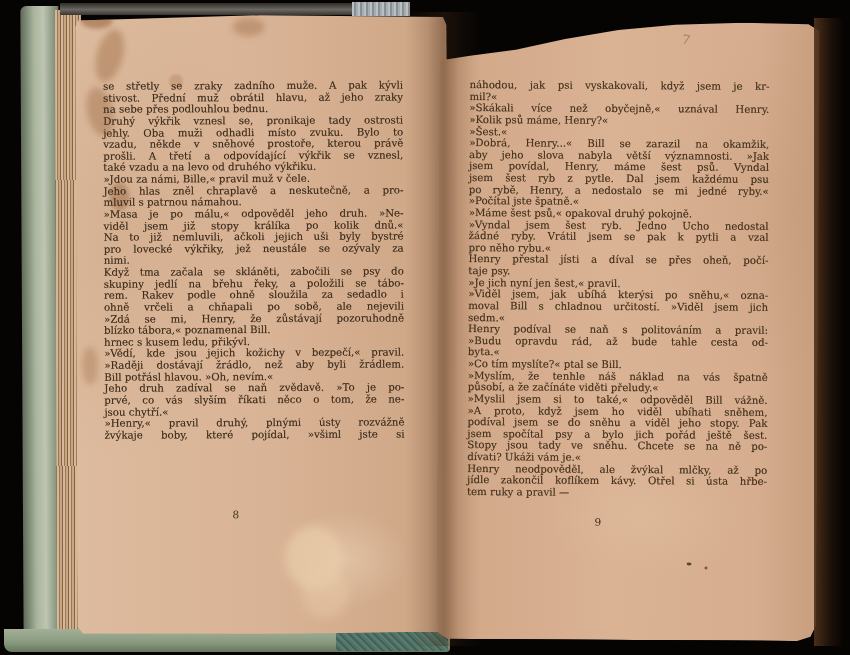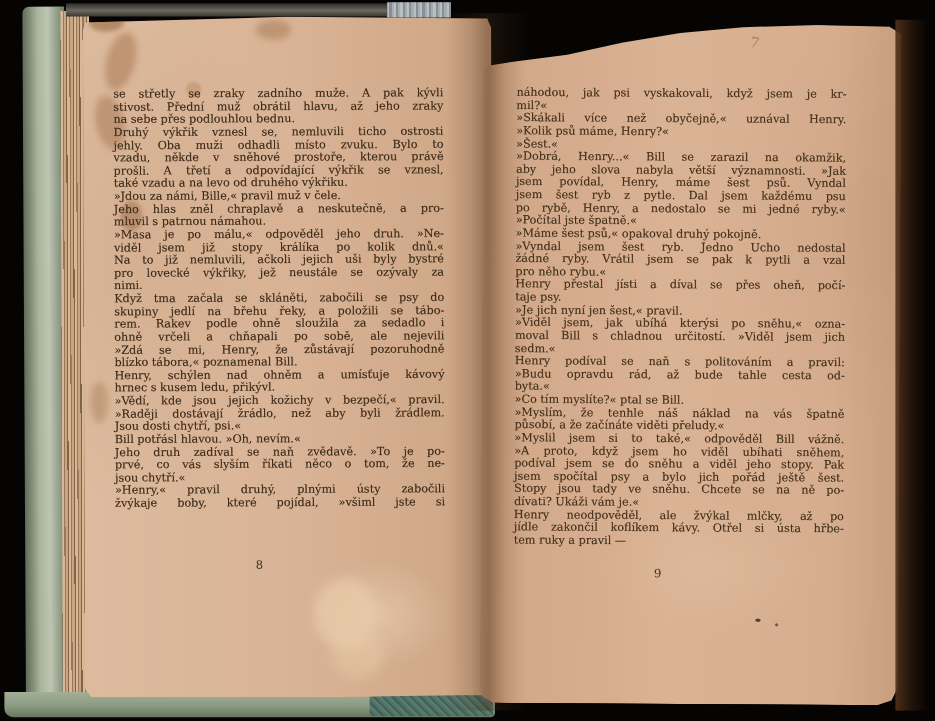--- a/index.html
+++ b/index.html
@@ -85,49 +85,47 @@
     <div class="stain s4"></div>
     <div class="stain s5"></div>
     <div class="stain s6"></div>
     <div class="stain s7"></div>
     <div class="stain s8"></div>
     <div class="stain s9"></div>
     <div class="text-block text-left">
         <div class="line">se střetly se zraky zadního muže. A pak kývli</div>
         <div class="line">stivost. Přední muž obrátil hlavu, až jeho zraky</div>
         <div class="line short">na sebe přes podlouhlou bednu.</div>
-        <div class="line">Druhý výkřik vznesl se, nemluvili ticho ostrosti</div>
+        <div class="line">Druhý výkřik vznesl se, pronikaje tady ostrosti</div>
         <div class="line">jehly. Oba muži odhadli místo zvuku. Bylo to</div>
         <div class="line">vzadu, někde v sněhové prostoře, kterou právě</div>
         <div class="line">prošli. A třetí a odpovídající výkřik se vznesl,</div>
         <div class="line short">také vzadu a na levo od druhého výkřiku.</div>
         <div class="line short">»Jdou za námi, Bille,« pravil muž v čele.</div>
         <div class="line">Jeho hlas zněl chraplavě a neskutečně, a pro-</div>
         <div class="line short">mluvil s patrnou námahou.</div>
         <div class="line">»Masa je po málu,« odpověděl jeho druh. »Ne-</div>
         <div class="line">viděl jsem již stopy králíka po kolik dnů.«</div>
         <div class="line">Na to již nemluvili, ačkoli jejich uši byly bystré</div>
         <div class="line">pro lovecké výkřiky, jež neustále se ozývaly za</div>
         <div class="line short">nimi.</div>
         <div class="line">Když tma začala se skláněti, zabočili se psy do</div>
         <div class="line">skupiny jedlí na břehu řeky, a položili se tábo-</div>
         <div class="line">rem. Rakev podle ohně sloužila za sedadlo i</div>
         <div class="line">ohně vrčeli a chňapali po sobě, ale nejevili</div>
         <div class="line">»Zdá se mi, Henry, že zůstávají pozoruhodně</div>
         <div class="line short">blízko tábora,« poznamenal Bill.</div>
-        <div class="line">Henry, schýlen nad ohněm a umísťuje kávový</div>
         <div class="line short">hrnec s kusem ledu, přikývl.</div>
         <div class="line">»Vědí, kde jsou jejich kožichy v bezpečí,« pravil.</div>
         <div class="line">»Raději dostávají žrádlo, než aby byli žrádlem.</div>
-        <div class="line short">Jsou dosti chytří, psi.«</div>
         <div class="line short">Bill potřásl hlavou. »Oh, nevím.«</div>
         <div class="line">Jeho druh zadíval se naň zvědavě. »To je po-</div>
         <div class="line">prvé, co vás slyším říkati něco o tom, že ne-</div>
         <div class="line short">jsou chytří.«</div>
-        <div class="line">»Henry,« pravil druhý, plnými ústy zabočili</div>
+        <div class="line">»Henry,« pravil druhý, plnými ústy rozvážně</div>
         <div class="line">žvýkaje boby, které pojídal, »všiml jste si</div>
       </div>
     <div class="pagenum pn-left">8</div>
   </div>
 
   <div class="page-right">
     <div class="pencil-mark">7</div>
     <div class="speck1" style="top:540px;left:250px;"></div>
     <div class="speck2" style="top:544px;left:268px;"></div>
     <div class="text-block text-right">

